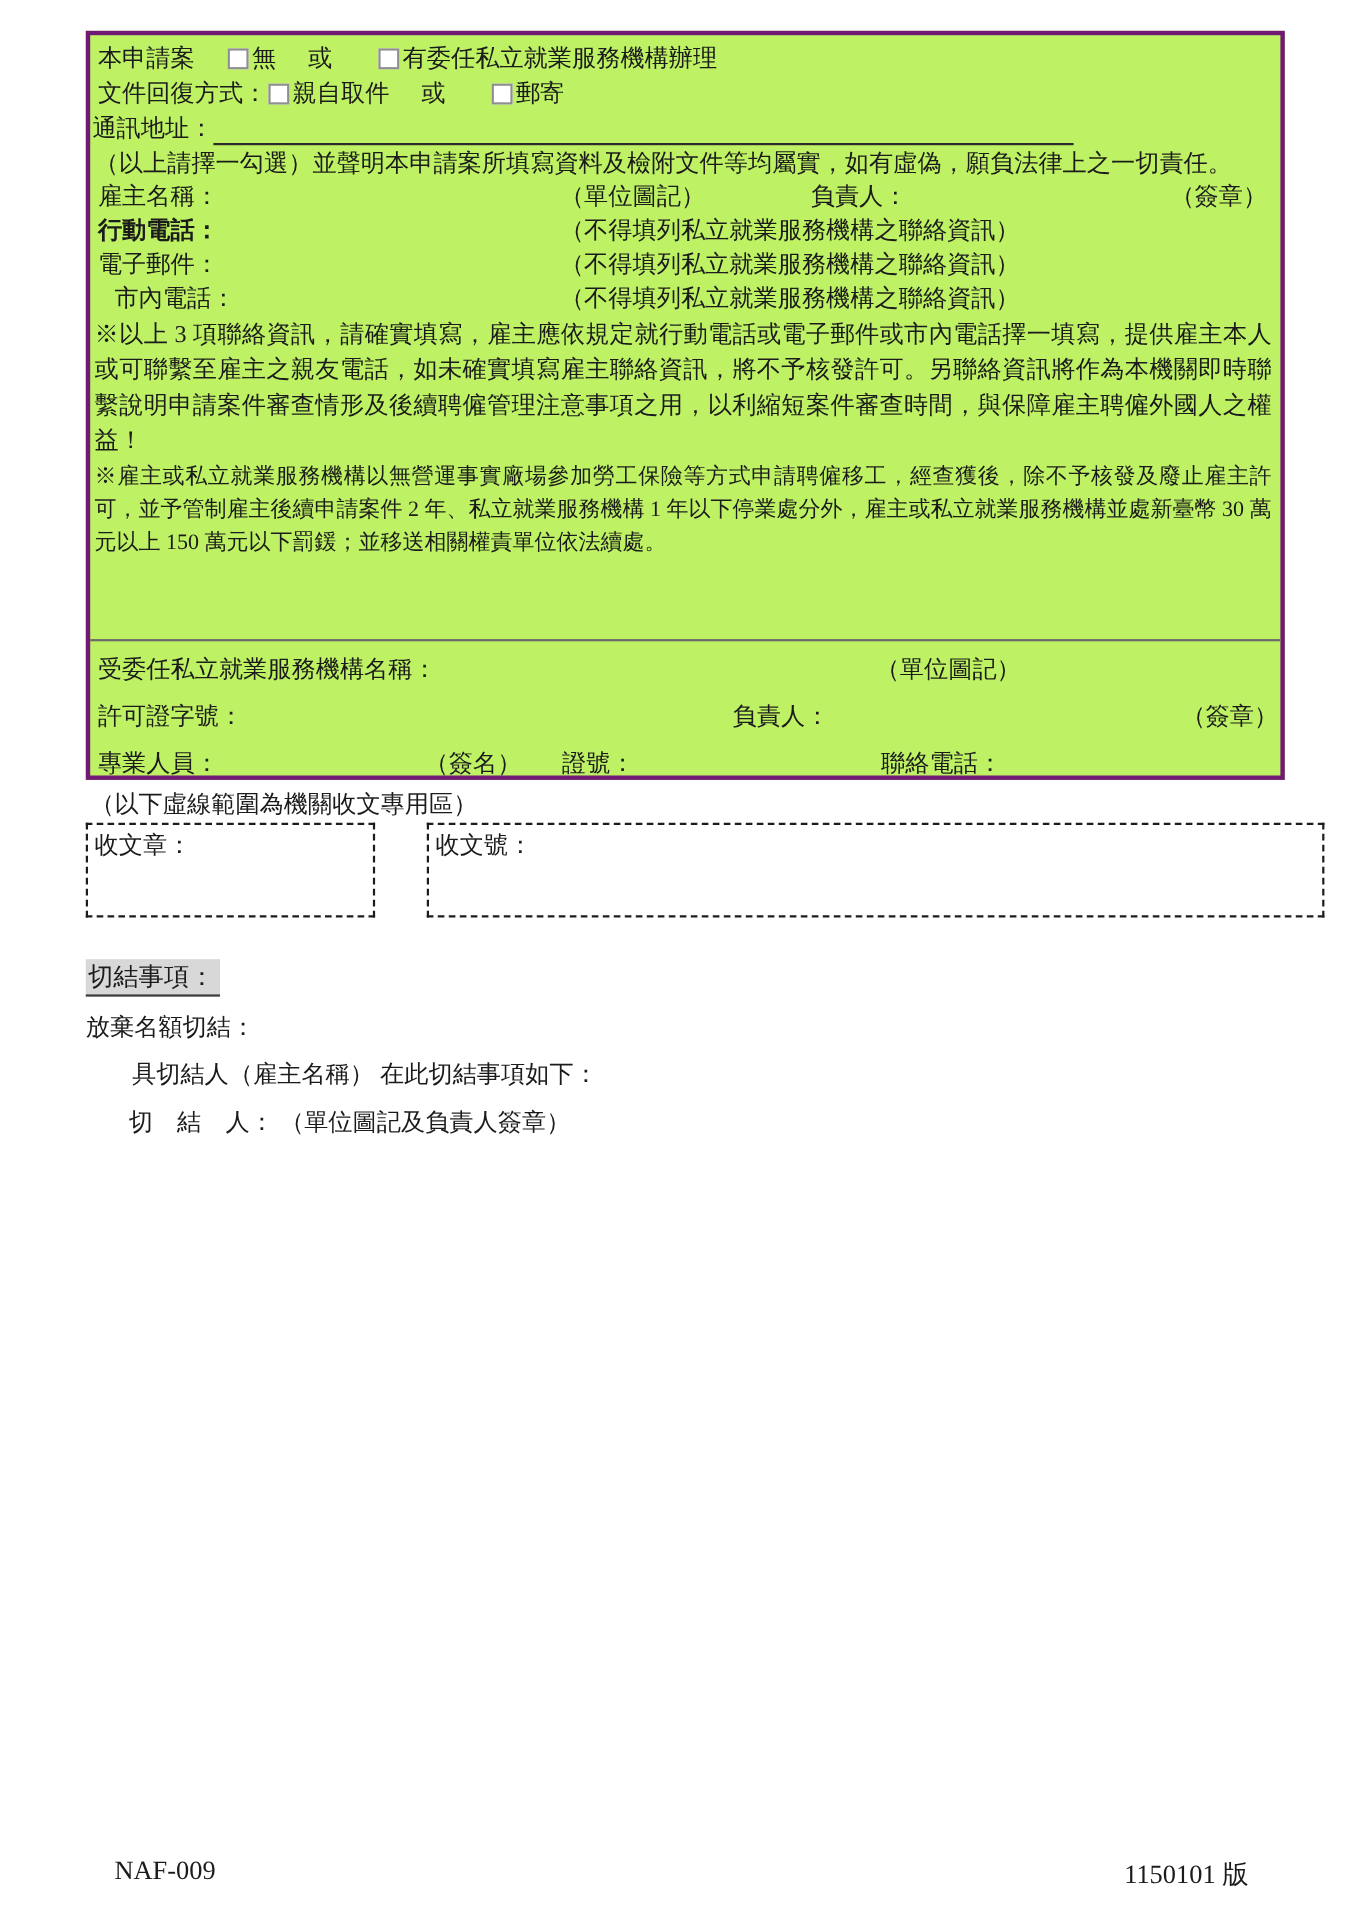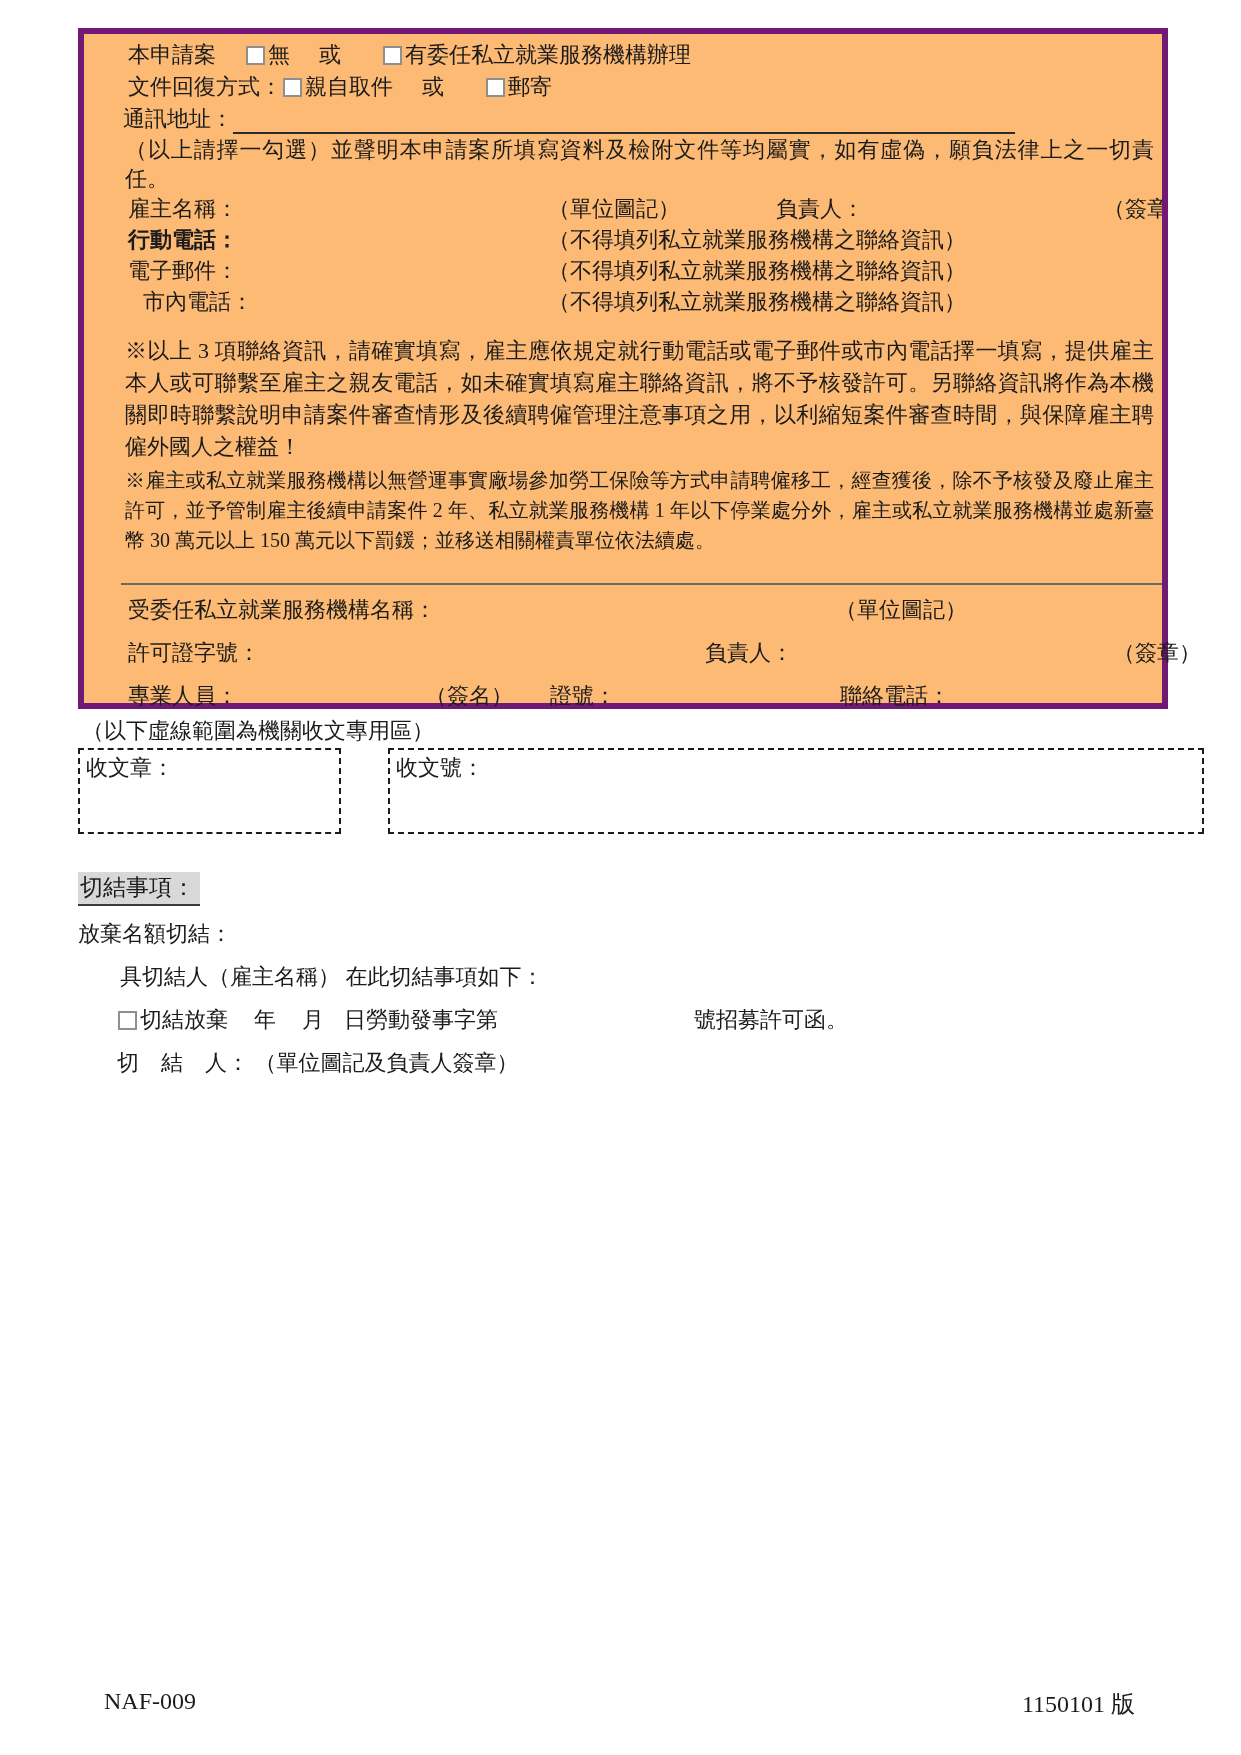--- a/index.html
+++ b/index.html
@@ -4,30 +4,30 @@
 <style>
   html,body{margin:0;padding:0;}
   body{
     width:1241px;height:1755px;position:relative;background:#ffffff;
     font-family:"Liberation Serif","DejaVu Serif",serif;color:#1b1b1b;
   }
   .abs{position:absolute;}
   
   .main-box{
     left:78px;top:28px;width:1090px;height:681px;
-    border:6px solid #701a75;box-sizing:border-box;background:#fdba74;padding-left:37px;
+    border:4px solid #701a75;box-sizing:border-box;background:#bef264;
   }
   .sec1{height:549px;box-sizing:border-box;padding:5px 8px 0 7px;overflow:hidden;}
   .sec2{height:130px;box-sizing:border-box;border-top:2px solid #6a6a6a;padding:9px 8px 0 7px;position:relative;}
   .ln{font-size:22px;line-height:32px;height:32px;white-space:nowrap;}
   .ln-addr{font-size:22px;line-height:31px;height:31px;display:flex;align-items:flex-end;}
   .decl{font-size:22px;line-height:29px;text-align:justify;margin:1px 0 0 0;}
   .row{position:relative;height:31px;font-size:22px;line-height:31px;white-space:nowrap;}
   .row .at{position:absolute;top:0;}
-  .note1{font-size:22px;line-height:32px;text-align:justify;margin-top:18px;}
+  .note1{font-size:22px;line-height:32px;text-align:justify;margin-top:2px;}
   .note2{font-size:20px;line-height:30px;text-align:justify;margin-top:2px;}
   
   .cb{
     display:inline-block;width:19px;height:19px;border:2px solid #8f8f8f;
     background:#fff;vertical-align:-3px;margin:0 3px 0 1px;box-sizing:border-box;
   }
   .gap-s{display:inline-block;width:18px;}
   .gap-m{display:inline-block;width:30px;}
   .blank-line{
     display:inline-block;border-bottom:2px solid #2b2b2b;height:24px;
@@ -153,23 +153,20 @@
 
   <div class="pledge-line">放棄名額切結：</div>
 
   <div class="pledge-line ind1">
     <span class="at" style="left:42px;">具切結人（雇主名稱）</span>
     <span class="at" style="left:530px;">在此切結事項如下：</span>
     &nbsp;
   </div>
 
 
-  <div class="pledge-line ind2">
-    <span class="cb"></span><span>切結放棄</span><span class="sp" style="width:26px;"></span><span>年</span><span class="sp" style="width:26px;"></span><span>月</span><span class="sp" style="width:20px;"></span><span>日勞動發事字第</span><span class="sp" style="width:196px;"></span><span>號招募許可函。</span>
-  </div>
 
   <div class="pledge-line ind2">
     <span class="at" style="left:39px;">切　結　人：</span>
     <span class="at" style="left:497px;">（單位圖記及負責人簽章）</span>
     &nbsp;
   </div>
 </div>
 
 <div class="abs footer-left">NAF-009</div>
 <div class="abs footer-right">1150101 版</div>

